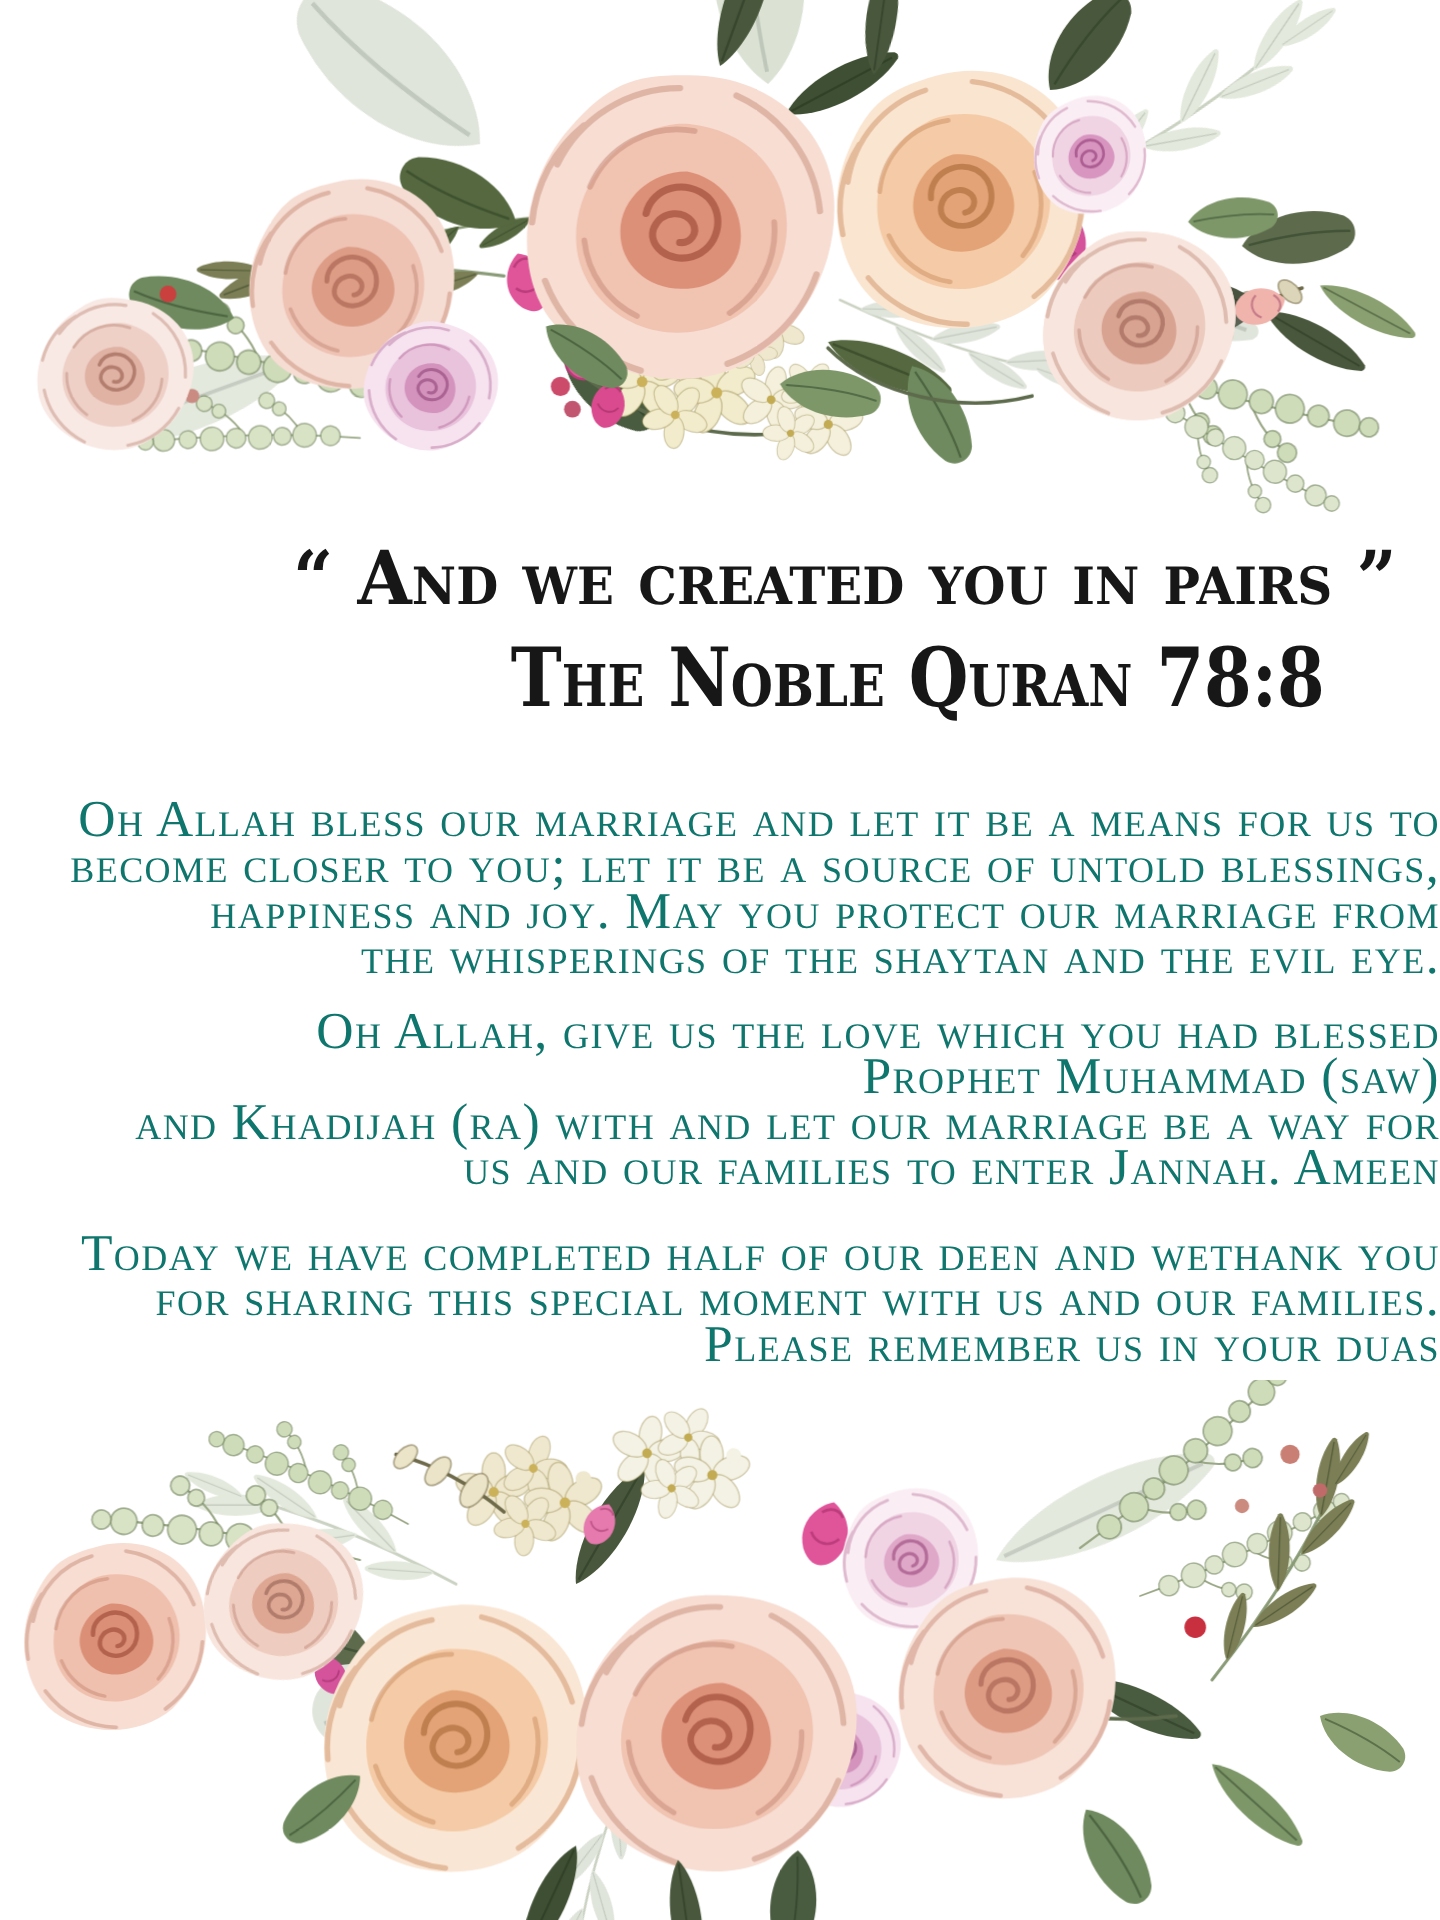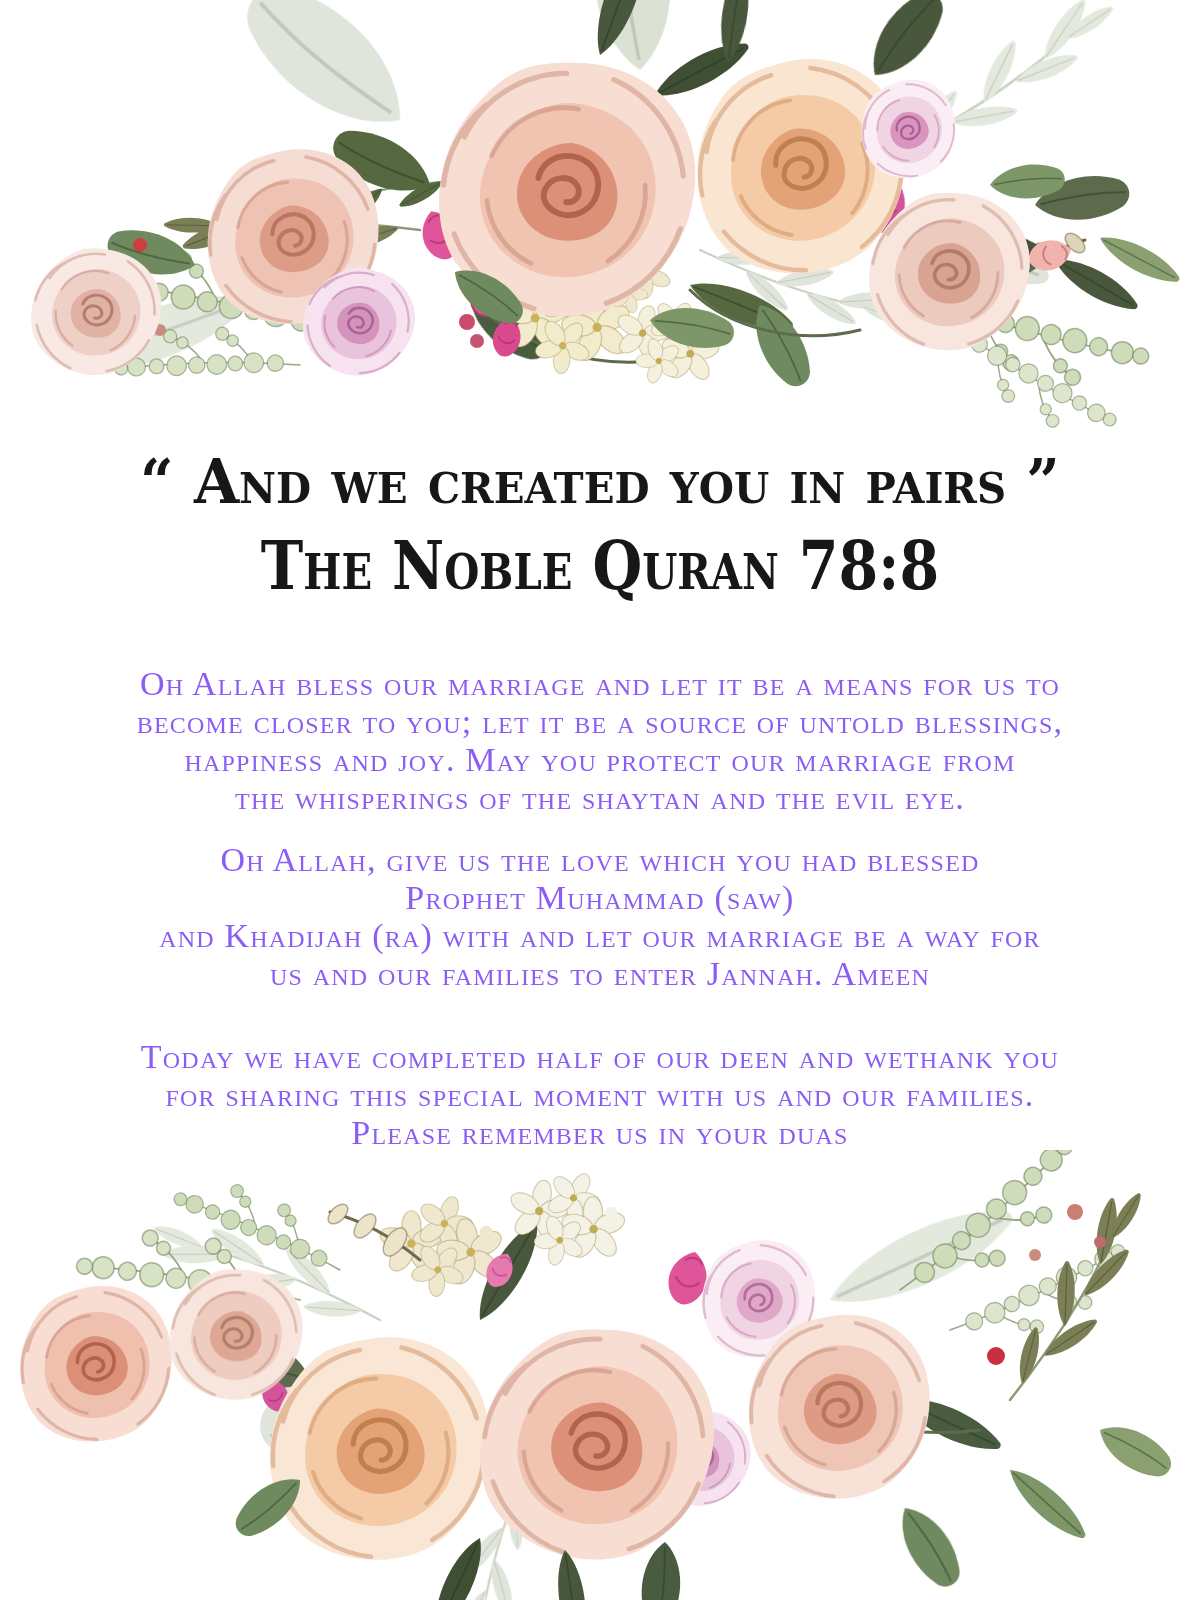--- a/index.html
+++ b/index.html
@@ -2,35 +2,35 @@
 <html><head>
 <meta charset="utf-8">
 <style>
   html,body{margin:0;padding:0;background:#ffffff;}
   body{width:1200px;height:1600px;overflow:hidden;}
   .page{position:relative;width:1200px;height:1600px;background:#fff;
         font-family:"Liberation Serif",serif;color:#1f1f1f;}
   svg.garland{position:absolute;left:0;display:block;}
   svg.garland.top{top:0;}
   svg.garland.bottom{top:1150px;}
-  .content{position:absolute;inset:0;text-align:center;z-index:2;}
+  .content{position:absolute;inset:0;text-align:right;z-index:2;}
   .content h1{
      margin:449px 0 0;font-family:"DejaVu Serif",serif;font-weight:700;
      font-variant:small-caps;font-size:62px;line-height:66px;color:#171717;
      transform:scaleX(.94);transform-origin:center;white-space:pre;}
   .content h2{
      margin:13px 0 0;font-family:"DejaVu Serif",serif;font-weight:700;
      font-variant:small-caps;font-size:68px;line-height:74px;color:#171717;
      transform:scaleX(.84);transform-origin:center;white-space:pre;}
   .content p{
-     font-variant:small-caps;font-size:34px;line-height:38px;letter-spacing:1.2px;
-     color:#8b5cf6;white-space:pre-line;margin:0;}
+     font-variant:small-caps;font-size:43px;line-height:38px;letter-spacing:1.2px;
+     color:#0f766e;white-space:pre-line;margin:0;}
   .content p.p1{margin-top:63px;}
   .content p.p2{margin-top:24px;}
-  .content p.p3{margin-top:45px;}
+  .content p.p3{margin-top:33px;}
   
   .stem{stroke:#8a9b77;stroke-width:2.5;fill:none;stroke-linecap:round;}
   .stemd{stroke:#5d6b4c;stroke-width:3;fill:none;stroke-linecap:round;}
   .stemt{stroke:#9aa886;stroke-width:1.8;fill:none;stroke-linecap:round;}
 </style>
 </head>
 <body>
 
 <div class="page">
 

